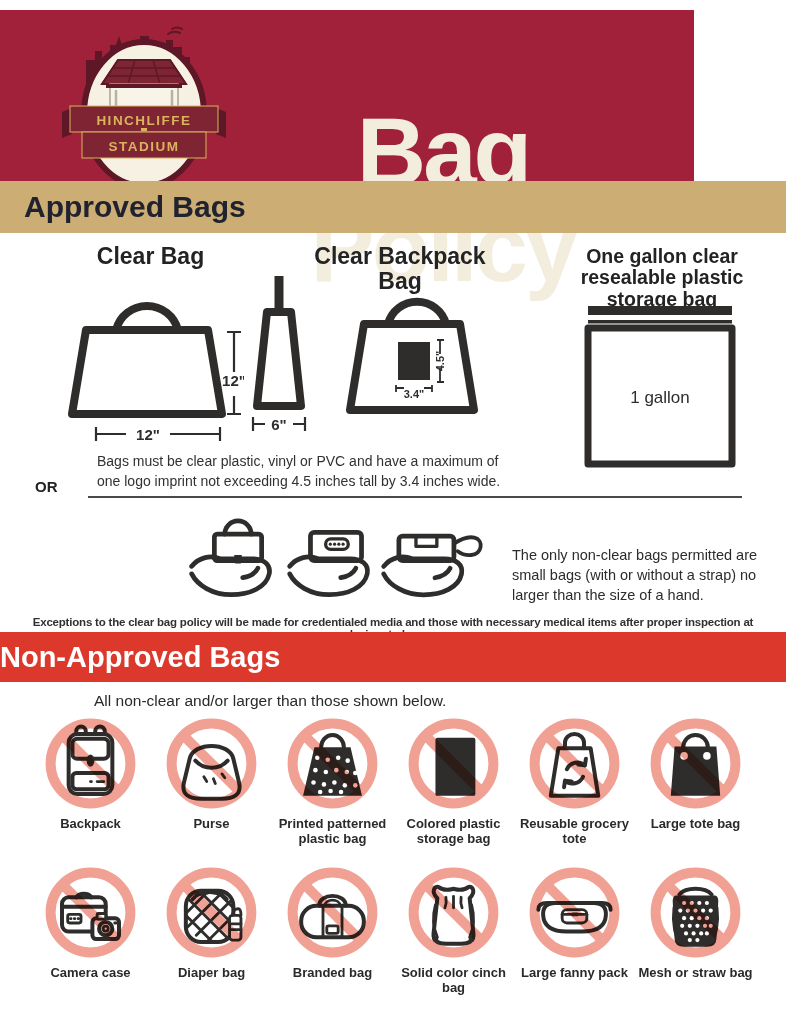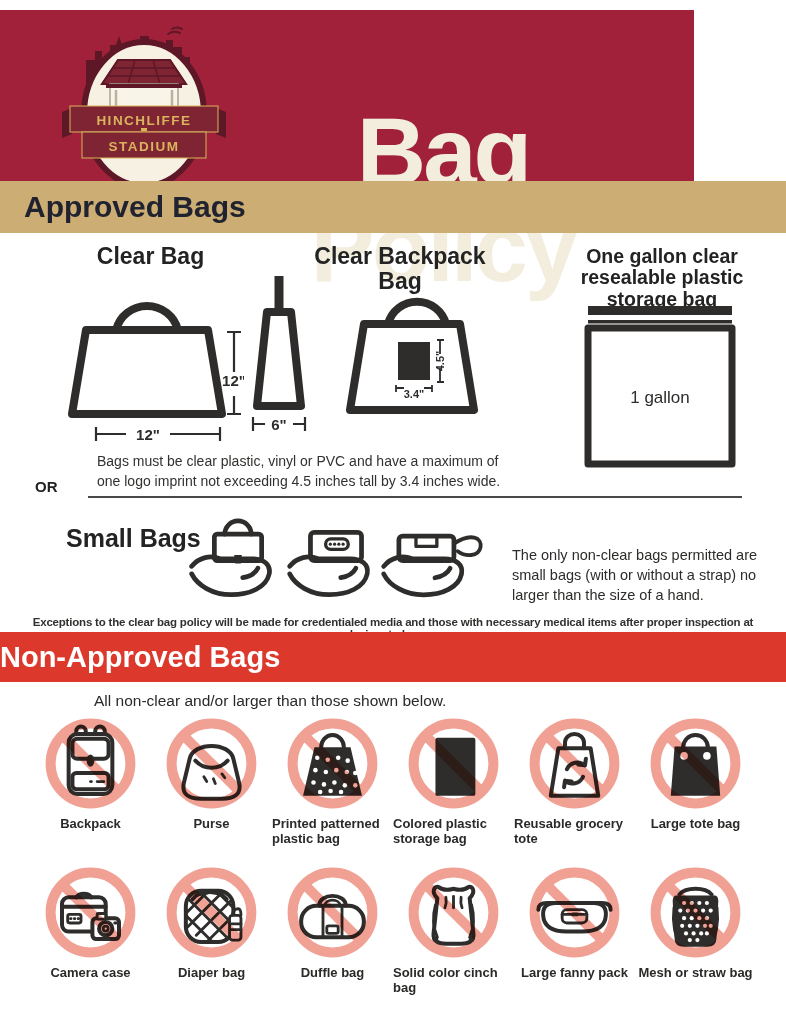--- a/index.html
+++ b/index.html
@@ -31,21 +31,21 @@
 
   
   .red-band{position:absolute;left:0;top:632px;width:786px;height:50px;background:var(--red);}
   .red-band h2{margin:0;line-height:50px;font-size:29px;font-weight:800;color:#fff;}
   .subtitle{position:absolute;left:94px;top:692px;font-size:15.5px;font-weight:500;color:#2a2928;}
   .na-grid{position:absolute;left:30px;top:716px;width:726px;display:grid;
            grid-template-columns:repeat(6,1fr);row-gap:18px;justify-items:center;}
   .na-cell{width:121px;display:flex;flex-direction:column;align-items:center;}
   .na-icon{width:95px;height:95px;}
   .na-icon svg{width:100%;height:100%;display:block;}
-  .na-label{margin-top:6px;max-width:124px;text-align:left;font-size:13px;font-weight:700;
+  .na-label{margin-top:6px;max-width:124px;text-align:center;font-size:13px;font-weight:700;
             line-height:1.15;color:#2b2a28;}
 
   
   .s{fill:none;stroke:var(--ink);stroke-width:4.2px;stroke-linecap:round;stroke-linejoin:round;}
   .s3{fill:none;stroke:var(--ink);stroke-width:3px;stroke-linecap:round;stroke-linejoin:round;}
   .f{fill:var(--ink);stroke:none;}
   .w{fill:#fff;stroke:none;}
   .ov{fill:none;stroke:var(--salmon);stroke-width:10.5px;}
   .b8{fill:none;stroke:var(--ink);stroke-width:8px;stroke-linejoin:round;stroke-linecap:round;}
   .b7{fill:none;stroke:var(--ink);stroke-width:7px;stroke-linejoin:round;}
@@ -128,21 +128,20 @@
     <rect x="10" y="20" width="144" height="3.5" class="f"></rect>
     <rect x="10" y="28" width="144" height="136" class="b7"></rect>
     <text x="82" y="103" text-anchor="middle" class="bagtext">1 gallon</text>
   </svg>
 
   <p class="note">Bags must be clear plastic, vinyl or PVC and have a maximum of one logo imprint not exceeding 4.5 inches tall by 3.4 inches wide.</p>
 
   <div class="or">OR</div>
   <div class="or-line"></div>
 
-  <div class="smallbags">Small Bags</div>
 
   <svg class="illus" style="left:186px;top:506px" width="104" height="98" viewBox="0 0 110 100">
     <path class="b5" d="M41,28 a14,14 0 0 1 28,0"></path>
     <rect x="30" y="28" width="50" height="28" rx="3" class="b5"></rect>
     <path class="f" d="M51,50 h8 l-1,9 h-6 z"></path>
     <path class="b5" d="M6,62 C14,52 26,50 36,54 L70,54 C82,54 90,60 88,70 C85,84 68,92 48,92 C28,92 12,82 6,70"></path>
     <path class="b5" d="M60,74 q12,-2 16,-10"></path>
   </svg>
   <svg class="illus" style="left:284px;top:506px" width="104" height="98" viewBox="0 0 110 100">
     <rect x="28" y="26" width="54" height="30" rx="4" class="b5"></rect>
@@ -327,21 +326,21 @@
             <path class="s" d="M36,43 C36,29 64,29 64,43"></path>
             <path class="s3" d="M42,43 C42,35 58,35 58,43"></path>
             <path class="s3" d="M40,44 v31 M60,44 v31"></path>
             <rect class="s3" x="44" y="64" width="12" height="8" rx="2"></rect>
             <g style="mix-blend-mode:multiply">
               <circle cx="50" cy="50" r="42" class="ov"></circle>
               <line x1="21" y1="21" x2="79" y2="79" class="ov"></line>
             </g>
           </svg>
         </div>
-        <div class="na-label">Duffle bag</div>
+        <div class="na-label">Branded bag</div>
       </div>
       <div class="na-cell">
         <div class="na-icon">
           <svg viewBox="0 0 100 100">
             <path class="s" d="M33,35 C26,28 30,22 34,23 C40,28 46,26 50,25 C54,26 60,28 66,23 C70,22 74,28 67,35 L71,72 C72,80 66,83 58,83 L42,83 C34,83 28,80 29,72 Z"></path>
             <path class="s3" d="M42,34 q1,6 -1,11 M50,33 v12 M58,34 q-1,6 1,11"></path>
             <path class="s3" d="M31,42 q-5,18 2,34 M69,42 q5,18 -2,34"></path>
             <circle class="f" cx="31" cy="78" r="3"></circle>
             <circle class="f" cx="69" cy="78" r="3"></circle>
             <g style="mix-blend-mode:multiply">

